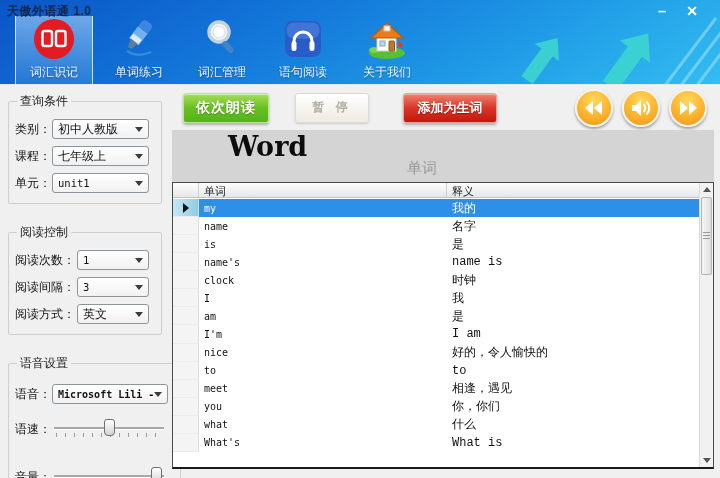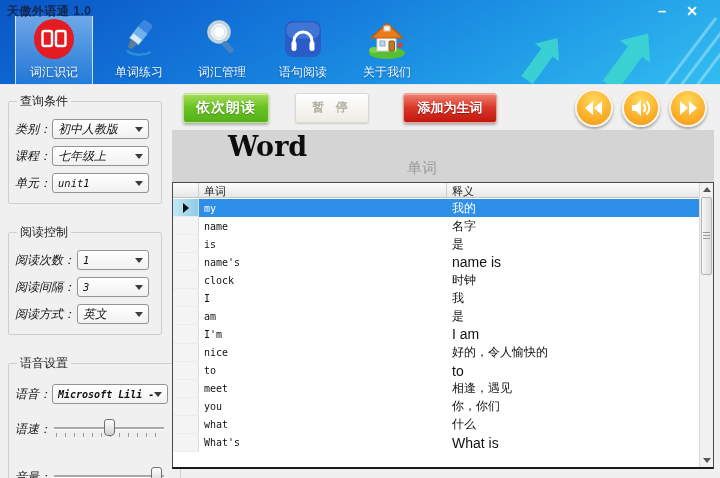--- a/index.html
+++ b/index.html
@@ -26,21 +26,21 @@
     border-left:1px solid rgba(255,255,255,.75); border-right:1px solid rgba(255,255,255,.75); }
   .m1{margin-left:15px}.m2{margin-left:2px}.m3{margin-left:7px}.m4{margin-left:5px}.m5{margin-left:3px}.m6{margin-left:6px}
 
   
   .content { display:flex; height:393px; border-top:1px solid #e6e6e6; }
 
   
   .sidebar { width:170px; padding:8px 8px 4px 8px; }
   fieldset.group { border:1px solid #cfcfcf; border-radius:2px; padding:2px 12px 10px 6px; margin-bottom:20px; }
   fieldset.group legend { font-size:12px; color:#1a1a1a; padding:0 3px; margin-left:2px; }
-  .field-row { display:flex; align-items:center; margin-top:7px;font-style:italic; }
+  .field-row { display:flex; align-items:center; margin-top:7px; }
   .f-label { font-size:12px; color:#111; white-space:nowrap; }
   .g1 .f-label { width:37px; }
   .g2 .f-label { width:62px; }
   .g3 .f-label { width:37px; }
   .select { flex:1; height:20px; display:flex; align-items:center; padding:0 5px;
     background:linear-gradient(#ffffff,#f1f1f1); border:1px solid #8d949a; border-radius:3px;
     font-size:12px; color:#111; cursor:pointer; position:relative; }
   .select .sel-val { overflow:hidden; white-space:nowrap; }
   .select .mono { font-family:"DejaVu Sans Mono",monospace; font-size:10.5px; }
   .caret { margin-left:auto; width:0; height:0; border:4px solid transparent; border-top:5px solid #3c3c3c; margin-top:5px; }
@@ -87,21 +87,21 @@
   .th-sel { width:26px; border-right:1px solid #cfcfcf; }
   .th-word { width:248px; padding:1px 0 0 5px; border-right:1px solid #cfcfcf; }
   .th-mean { flex:1; padding:1px 0 0 5px; }
   .t-body { position:absolute; left:0; right:14px; top:16px; bottom:0; }
   .t-row { height:18.07px; display:flex; align-items:stretch; cursor:default; }
   .sel-c { width:26px; background:#f4f4f4; border-right:1px solid #dcdcdc; border-bottom:1px solid #ececec;
     display:flex; align-items:center; justify-content:center; }
   .word-c { width:248px; padding-left:5px; display:flex; align-items:center;
     font-family:"DejaVu Sans Mono",monospace; font-size:10px; color:#111; }
   .mean-c { flex:1; padding-left:5px; display:flex; align-items:center; font-size:12px; color:#111; }
-  .mean-c.ascii { font-family:Liberation Sans, sans-serif; font-size:14px; }
+  .mean-c.ascii { font-family:Liberation Mono, monospace; font-size:12px; }
   .t-row.selected { background:#2e8fe8; }
   .t-row.selected .word-c, .t-row.selected .mean-c { color:#fff; }
   .t-row.selected .sel-c { background:linear-gradient(90deg,#c4e8f6,#8fcbe4); }
   .row-arrow { width:0; height:0; border-left:6px solid #111; border-top:5px solid transparent; border-bottom:5px solid transparent; }
 
   .vscroll { position:absolute; top:0; right:0; bottom:0; width:14px; background:#f1f1f1; border-left:1px solid #dadada; }
   .sc-btn { position:absolute; left:0; right:0; height:13px; display:flex; align-items:center; justify-content:center; cursor:pointer; }
   .sc-up { top:0; } .sc-down { bottom:0; }
   .tri-up { width:0; height:0; border:4px solid transparent; border-bottom:5px solid #555; margin-top:-4px; }
   .tri-down { width:0; height:0; border:4px solid transparent; border-top:5px solid #555; margin-bottom:-4px; }

